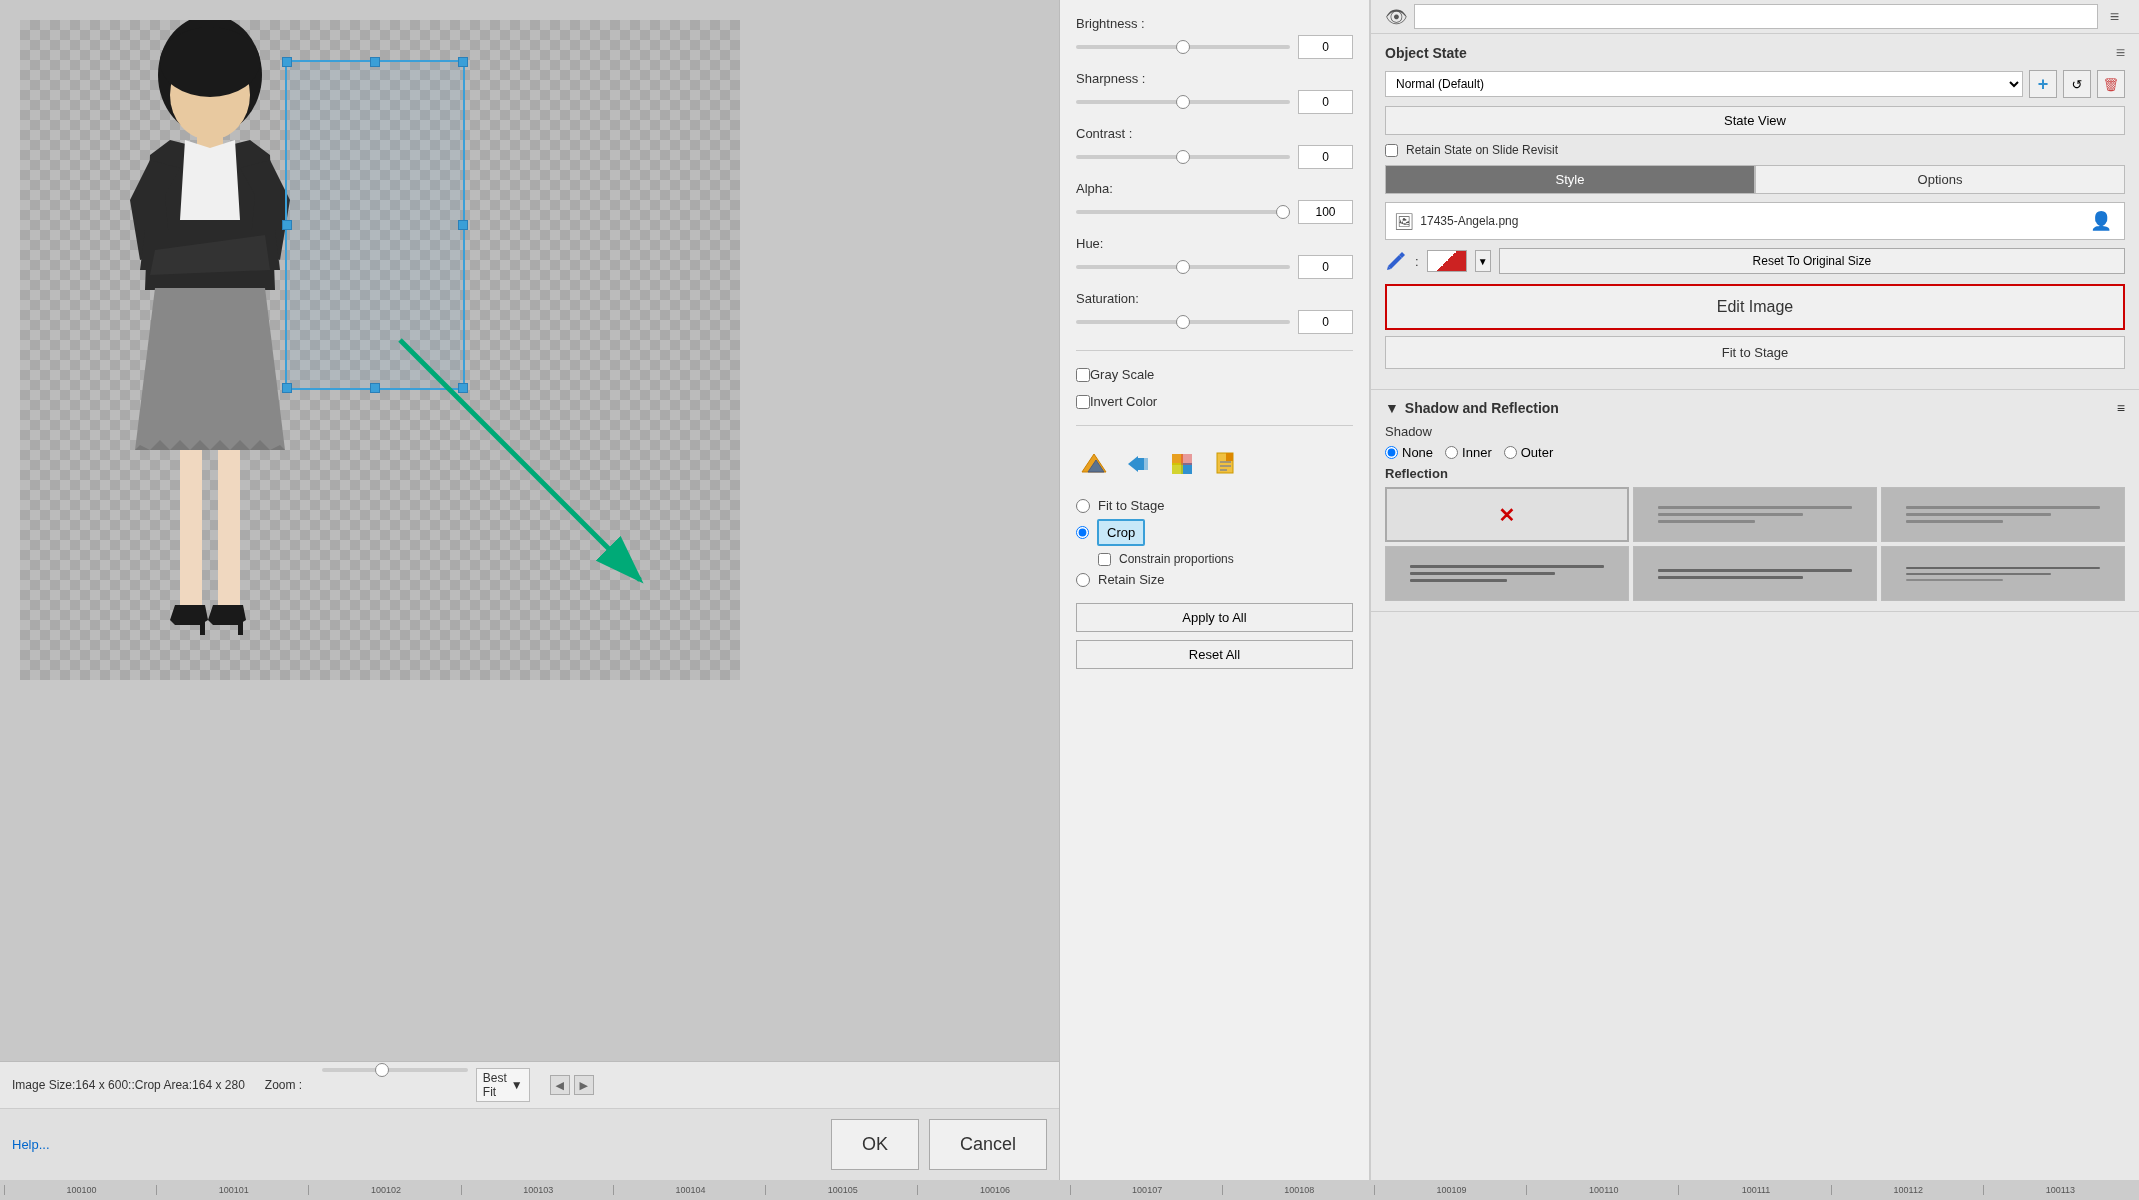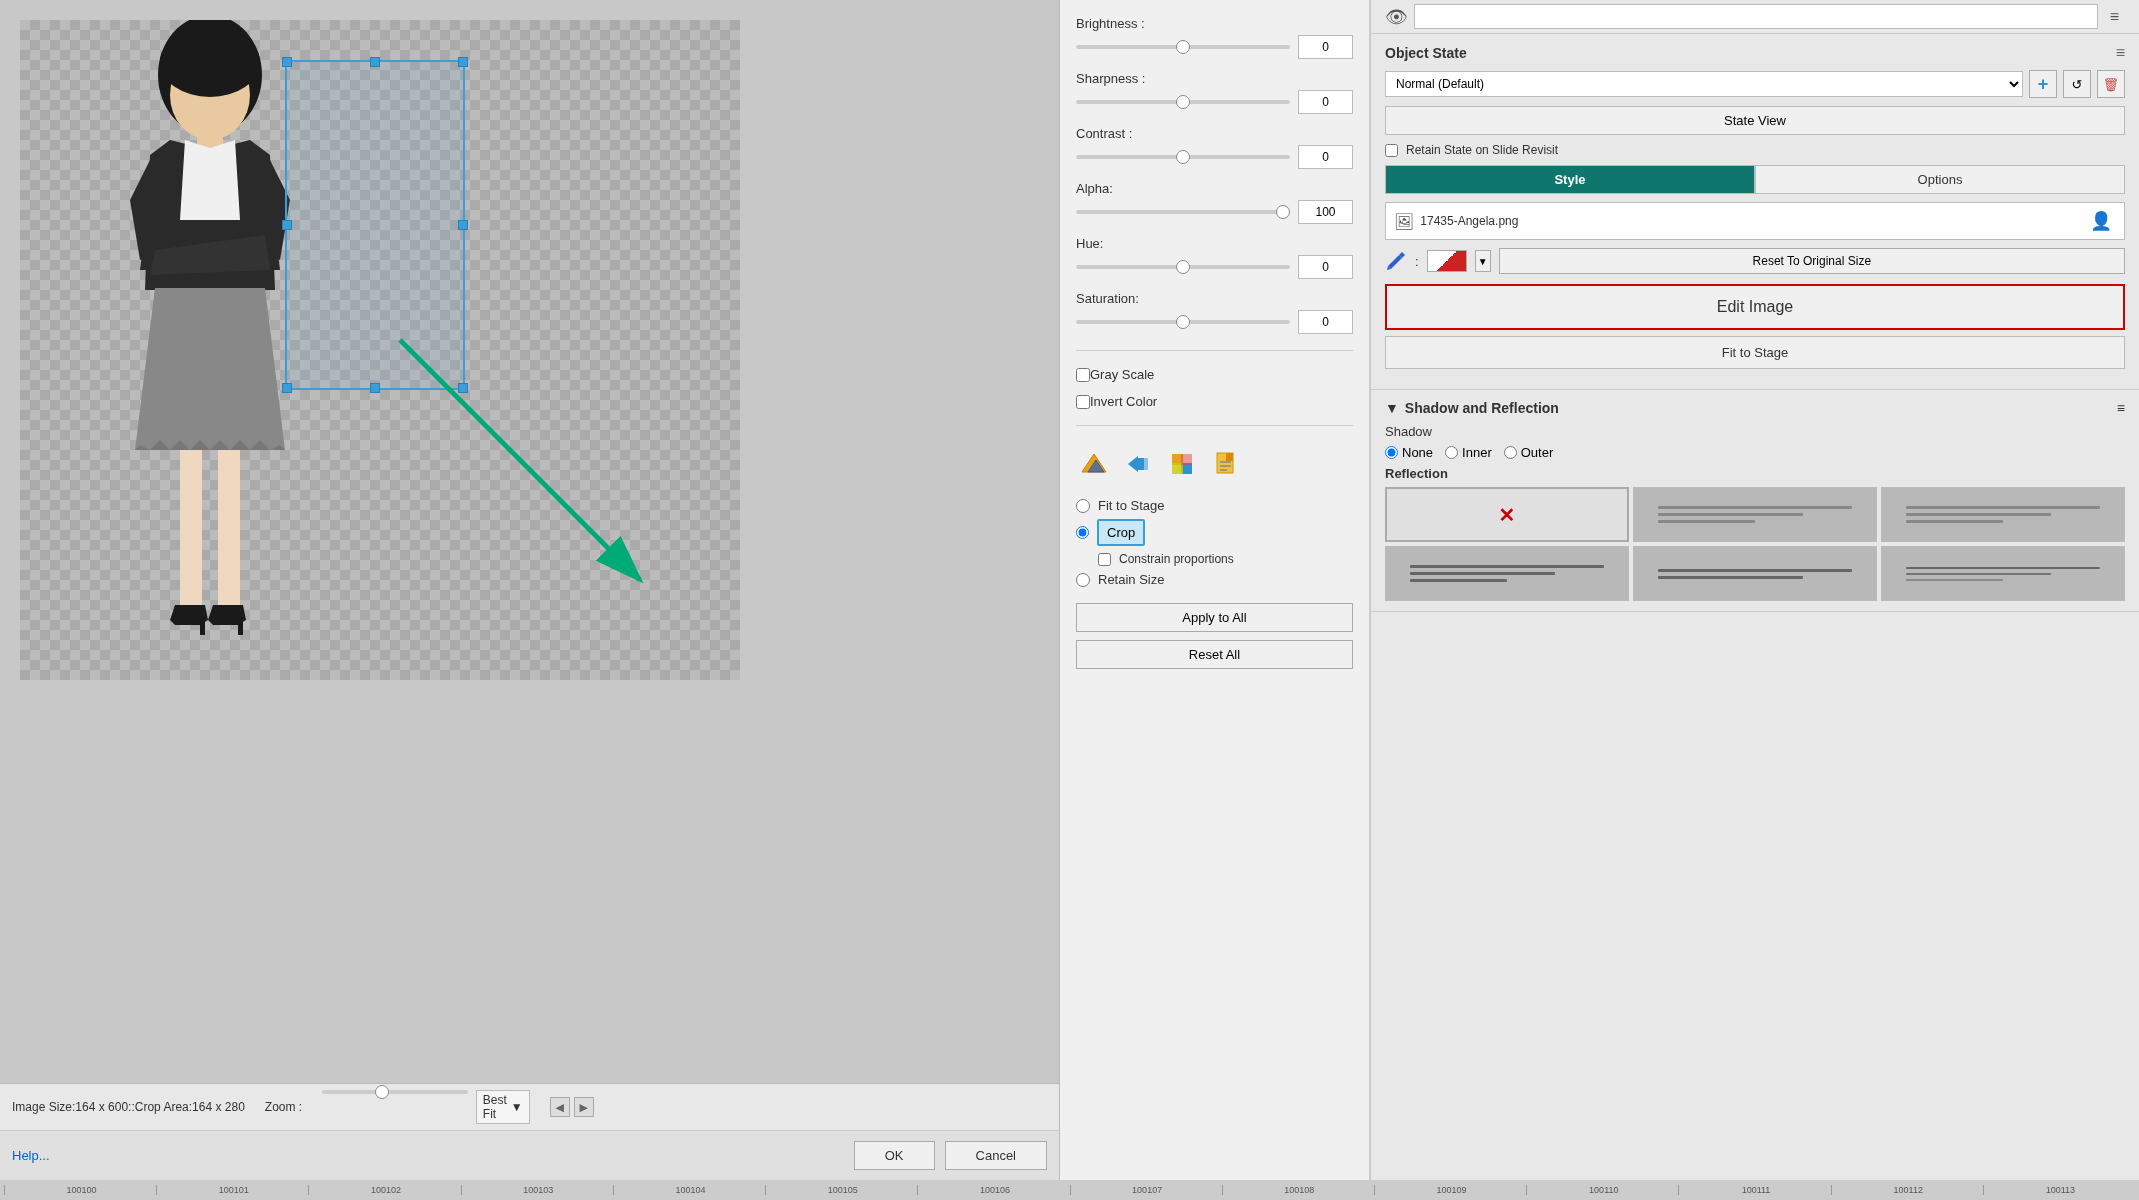--- a/index.html
+++ b/index.html
@@ -91,21 +91,21 @@
     .zoom-dropdown {
       border: 1px solid #bbb; background: #f5f5f5;
       padding: 2px 6px; font-size: 12px;
       display: flex; align-items: center; gap: 4px; cursor: pointer;
     }
 
     .nav-arrows { display: flex; gap: 4px; }
     .nav-arrow { width: 20px; height: 20px; background: #ddd; border: 1px solid #aaa; cursor: pointer; display: flex; align-items: center; justify-content: center; font-size: 11px; color: #666; }
 
     .help-link { color: #0066cc; cursor: pointer; text-decoration: none; font-size: 13px; padding: 4px 0; }
-    .bottom-btn { padding: 6px 30px; border: 1px solid #aaa; background: #f0f0f0; cursor: pointer; font-size: 13px; color: #333; }
+    .bottom-btn { padding: 14px 30px; border: 1px solid #aaa; background: #f0f0f0; cursor: pointer; font-size: 18px; color: #333; }
 
     
     .settings-panel { flex: 0 0 310px; background: #f0f0f0; border-right: 1px solid #ccc; padding: 16px; overflow-y: auto; display: flex; flex-direction: column; gap: 12px; }
 
     .setting-row { display: flex; flex-direction: column; gap: 4px; }
     .setting-label { font-size: 13px; color: #333; }
 
     .slider-row { display: flex; align-items: center; gap: 8px; }
     .slider-input { width: 55px; height: 24px; border: 1px solid #bbb; background: #fff; text-align: center; font-size: 12px; padding: 2px 4px; }
 
@@ -138,21 +138,21 @@
 
     .section-header { display: flex; align-items: center; justify-content: space-between; margin-bottom: 8px; }
     .section-title { font-size: 14px; font-weight: bold; color: #333; }
     .section-menu-icon { cursor: pointer; font-size: 16px; color: #666; }
     .state-row { display: flex; align-items: center; gap: 6px; margin-bottom: 8px; }
     .state-dropdown { flex: 1; border: 1px solid #bbb; background: #fff; padding: 4px 6px; font-size: 12px; cursor: pointer; }
     .state-icon-btn { width: 28px; height: 28px; border: 1px solid #aaa; background: #f0f0f0; cursor: pointer; display: flex; align-items: center; justify-content: center; }
 
     .style-options-row { display: flex; margin-bottom: 8px; }
     .style-tab { flex: 1; padding: 6px; text-align: center; border: 1px solid #bbb; cursor: pointer; font-size: 13px; }
-    .style-tab.active { background: #0f766e; color: #fff; font-weight: bold; }
+    .style-tab.active { background: #737373; color: #fff; }
     .style-tab.inactive { background: #f0f0f0; color: #333; }
 
     .retain-state-row { display: flex; align-items: center; gap: 8px; font-size: 12px; color: #333; margin-bottom: 8px; }
 
     
     .image-info-row { display: flex; align-items: center; gap: 6px; border: 1px solid #bbb; background: #fff; padding: 4px 8px; margin-bottom: 8px; }
     .image-icon { font-size: 16px; color: #555; }
     .image-filename { font-size: 12px; color: #333; flex: 1; }
     .person-icon-btn { width: 28px; height: 28px; cursor: pointer; display: flex; align-items: center; justify-content: center; font-size: 18px; }
 

